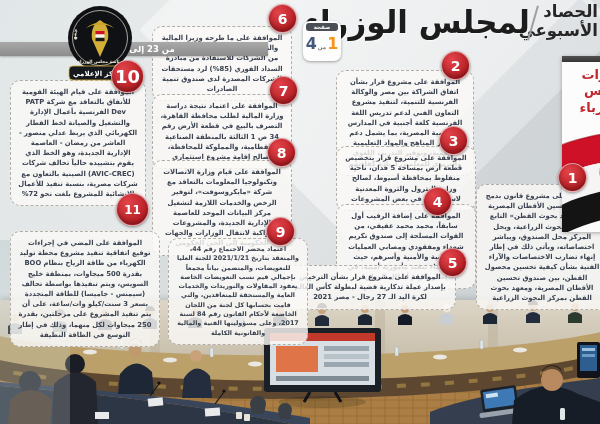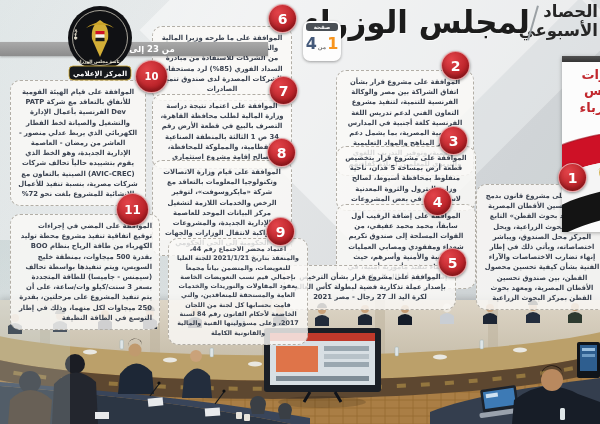--- a/index.html
+++ b/index.html
@@ -48,38 +48,38 @@
   .b1{left:476px;top:184px;width:116px;}
   .b2{left:336px;top:70px;width:122px;}
   .b3{left:336px;top:146px;width:124px;}
   .b4{left:336px;top:204px;width:124px;}
   .b5{left:284px;top:265px;width:156px;}
   .b6{left:152px;top:26px;width:124px;}
   .b7{left:152px;top:94px;width:124px;}
   .b8{left:152px;top:160px;width:124px;}
   .b9{left:168px;top:238px;width:124px;font-size:6.4px;line-height:1.45;}
   .b10{left:10px;top:80px;width:120px;}
-  .b11{left:10px;top:214px;width:134px;text-align:right;}
+  .b11{left:10px;top:231px;width:134px;}
 
   
   .num{position:absolute;width:27px;height:27px;border-radius:50%;z-index:7;
       background:radial-gradient(circle at 35% 28%,#e2444a,#b51e24 72%);
       color:#fff;font-size:14px;font-weight:bold;display:flex;align-items:center;justify-content:center;
       box-shadow:0 1px 3px rgba(0,0,0,.45), inset 0 -3px 4px rgba(0,0,0,.28);
       border:1px solid rgba(255,255,255,.55);}
   .c1{left:558px;top:163px;}
   .c2{left:441px;top:51px;}
   .c3{left:439px;top:126px;}
   .c4{left:423px;top:187px;}
   .c5{left:438px;top:248px;}
   .c6{left:268px;top:4px;}
   .c7{left:269px;top:76px;}
   .c8{left:267px;top:138px;}
   .c9{left:266px;top:217px;}
-  .c10{left:111px;top:60px;width:31px;height:31px;font-size:10px;margin-left:24px;}
+  .c10{left:111px;top:60px;width:31px;height:31px;font-size:18px;}
   .c11{left:116px;top:193px;width:31px;height:31px;font-size:12px;}
 
   
   .photo{position:absolute;left:0;top:300px;width:600px;height:124px;z-index:1;
       box-shadow:0 -2px 6px rgba(0,0,0,.15);}
 </style>
 </head>
 <body>
 
 <div class="stage">

